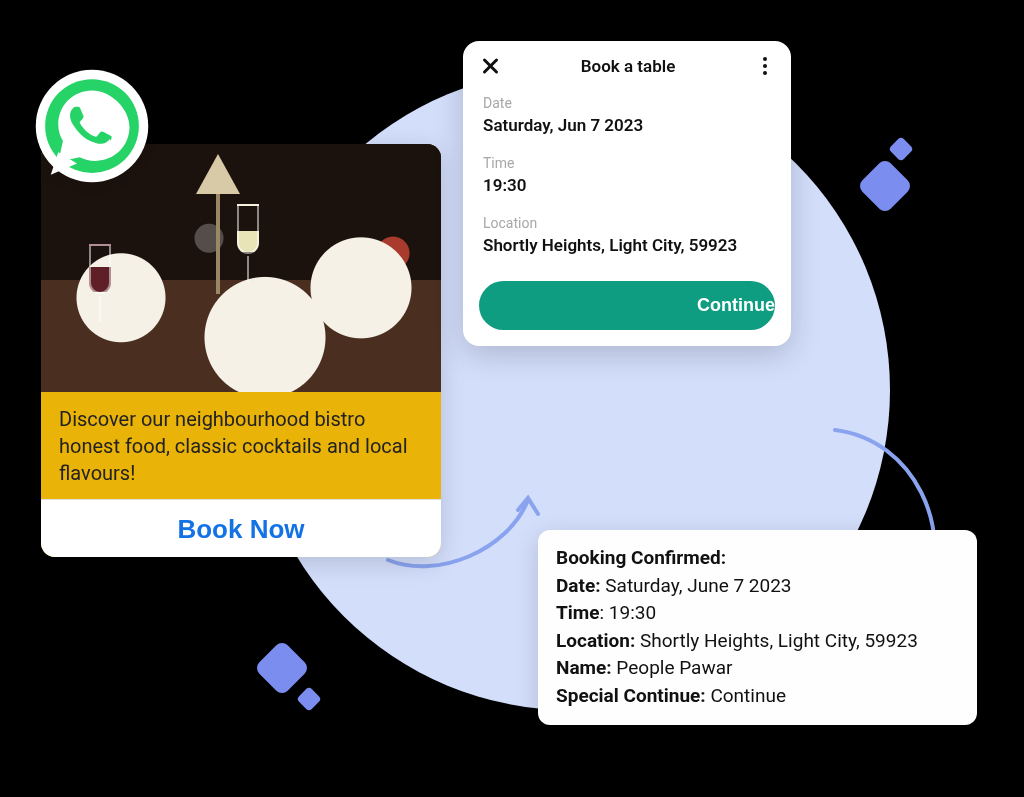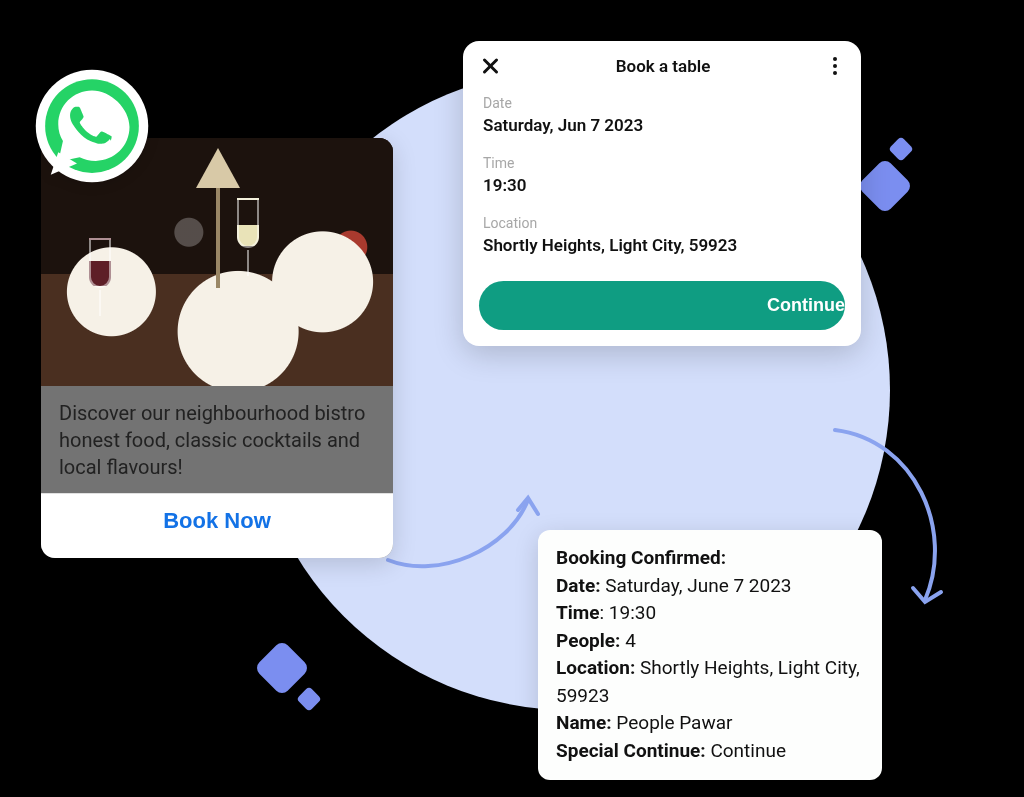--- a/index.html
+++ b/index.html
@@ -38,23 +38,23 @@
     width: 120px;
     height: 120px;
     z-index: 5;
   }
   .whatsapp-logo svg { width: 100%; height: 100%; filter: drop-shadow(0 2px 6px rgba(0,0,0,.15)); }
 
   
   .promo-card {
     position: absolute;
     left: 41px;
-    top: 138px;
-    width: 352px;
-    background: #737373;
+    top: 144px;
+    width: 400px;
+    background: #eab308;
     border-radius: 14px;
     overflow: hidden;
     box-shadow: 0 6px 24px rgba(0,0,0,.15);
     z-index: 3;
   }
   .promo-image {
     width: 100%;
     height: 248px;
     background: #2b1a14;
     position: relative;
@@ -112,35 +112,35 @@
     line-height: 1.35;
     color: #222;
   }
   .promo-divider {
     border-top: 1px solid #e0e0e0;
   }
   .book-now {
     display: block;
     width: 100%;
     text-align: center;
-    padding: 14px 0 24px;
-    font-size: 22px;
+    padding: 14px 0 12px;
+    font-size: 26px;
     font-weight: 600;
     color: #1372e6;
     background: #fff;
     border: none;
     cursor: pointer;
   }
 
   
   .booking-panel {
     position: absolute;
     left: 463px;
     top: 41px;
-    width: 398px;
+    width: 328px;
     background: #fff;
     border-radius: 16px;
     box-shadow: 0 8px 30px rgba(0,0,0,.18);
     z-index: 4;
     padding-bottom: 16px;
   }
   .panel-header {
     display: flex;
     align-items: center;
     justify-content: space-between;
@@ -191,21 +191,21 @@
     font-weight: 600;
     cursor: pointer;
     text-align: right;
   }
 
   
   .confirm-card {
     position: absolute;
     left: 538px;
     top: 530px;
-    width: 344px;
+    width: 439px;
     background: #fdfefd;
     border-radius: 12px;
     box-shadow: 0 6px 24px rgba(0,0,0,.15);
     padding: 14px 18px 16px;
     z-index: 3;
     font-size: 19px;
     line-height: 1.45;
     color: #111;
   }
   .confirm-card .row b { font-weight: 700; }
@@ -275,17 +275,16 @@
     <input class="field-value" value="Shortly Heights, Light City, 59923" style="">
   </div>
 
   <button class="continue-btn">Continue</button>
 </div>
 
 <div class="confirm-card">
   <div class="row"><b>Booking Confirmed:</b></div>
   <div class="row"><b>Date:</b><span> Saturday, June 7 2023</span></div>
   <div class="row"><b>Time</b><span>: </span><span>19:30</span></div>
-  <div class="row"><b>People:</b><span> 4</span></div>
   <div class="row"><b>Location:</b><span> Shortly Heights, Light City, 59923</span></div>
   <div class="row"><b>Name:</b><span> People Pawar</span></div>
   <div class="row"><b>Special Continue:</b><span> Continue</span></div>
 </div>
 
 </body></html>

